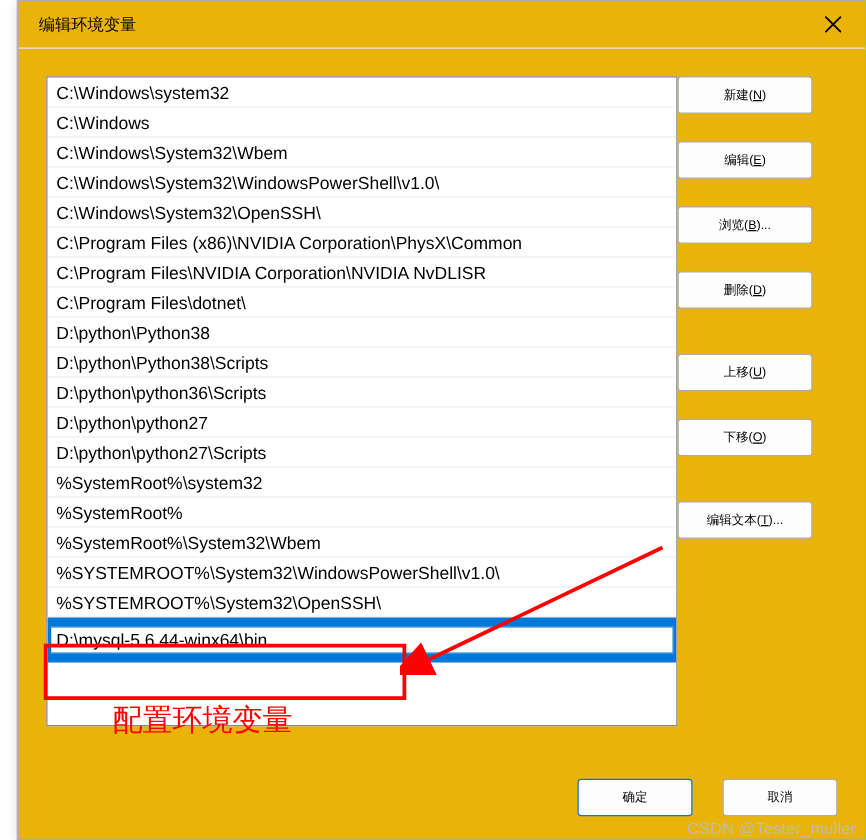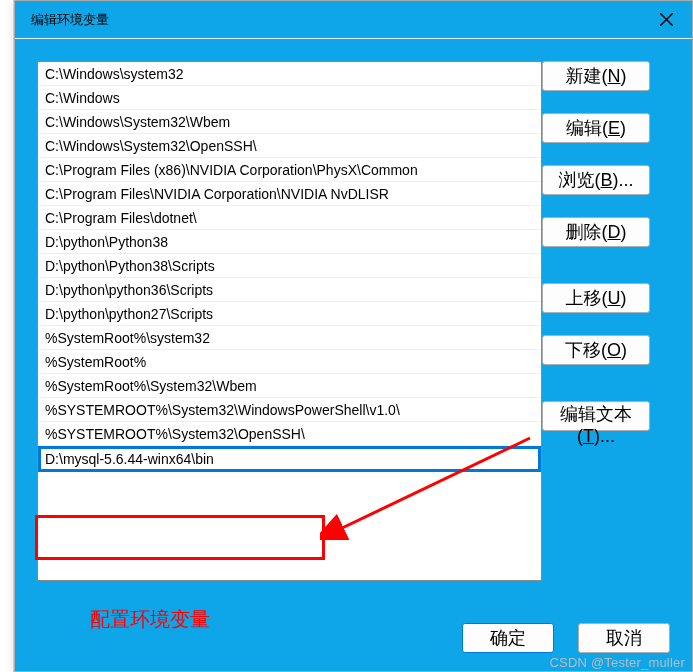--- a/index.html
+++ b/index.html
@@ -20,21 +20,21 @@
       height: 100%;
       background: #fff;
       border-right: 1px solid #ddd;
     }
     .dialog {
       position: absolute;
       left: 14px;
       top: 0;
       width: 679px;
       height: 672px;
-      background: #0ea5e9;
+      background: #eab308;
       border: 1px solid #aaa;
       box-shadow: 0 2px 10px rgba(0,0,0,0.15);
     }
     .titlebar {
       height: 38px;
       display: flex;
       align-items: center;
       justify-content: space-between;
       padding: 0 12px 0 16px;
       border-bottom: 1px solid #e8e8e8;
@@ -70,21 +70,21 @@
       font-size: 14px;
       color: #000;
       white-space: nowrap;
       overflow: hidden;
       text-overflow: ellipsis;
       border-bottom: 1px solid #f0f0f0;
     }
     .list-row-selected {
       background: #0078d7;
       padding: 0;
-      height: 26px;
+      height: 36px;
       display: flex;
       align-items: center;
     }
     .list-row-selected input {
       width: calc(100% - 4px);
       height: 22px;
       margin: 0 2px;
       border: 1px solid #0078d7;
       padding: 0 4px;
       font-size: 14px;
@@ -96,21 +96,21 @@
       display: flex;
       flex-direction: column;
       width: 108px;
     }
     .btn {
       width: 108px;
       height: 30px;
       border: 1px solid #adadad;
       background: #fdfdfd;
       border-radius: 3px;
-      font-size: 18px;
+      font-size: 10px;
       font-family: inherit;
       cursor: pointer;
       margin-bottom: 22px;
     }
     .gap-lg { margin-top: 14px; }
     .bottom-buttons {
       position: absolute;
       bottom: 18px;
       right: 22px;
       display: flex;
@@ -127,22 +127,22 @@
     .red-box-1 {
       left: 35px; top: 515px; width: 290px; height: 45px;
     }
     .red-arrow {
       position: absolute;
       pointer-events: none;
     }
     .annotation-text {
       position: absolute;
       left: 90px;
-      top: 606px;
-      font-size: 20px;
+      top: 560px;
+      font-size: 24px;
       color: #ff0000;
       font-weight: normal;
       pointer-events: none;
       text-align: right;
     }
     .watermark {
       position: absolute;
       right: 8px;
       bottom: 2px;
       font-size: 13px;
@@ -166,27 +166,29 @@
           <path d="M0 0 L10 10 M10 0 L0 10" stroke="#000" stroke-width="1.1" fill="none"></path>
         </svg>
     </div>
   </div>
 
   <div class="content">
     <div class="listbox">
       <div class="list-item">C:\Windows\system32</div>
       <div class="list-item">C:\Windows</div>
       <div class="list-item">C:\Windows\System32\Wbem</div>
+      <div class="list-item">C:\Windows\System32\WindowsPowerShell\v1.0\</div>
       <div class="list-item">C:\Windows\System32\OpenSSH\</div>
       <div class="list-item">C:\Program Files (x86)\NVIDIA Corporation\PhysX\Common</div>
       <div class="list-item">C:\Program Files\NVIDIA Corporation\NVIDIA NvDLISR</div>
       <div class="list-item">C:\Program Files\dotnet\</div>
       <div class="list-item">D:\python\Python38</div>
       <div class="list-item">D:\python\Python38\Scripts</div>
       <div class="list-item">D:\python\python36\Scripts</div>
+      <div class="list-item">D:\python\python27</div>
       <div class="list-item">D:\python\python27\Scripts</div>
       <div class="list-item">%SystemRoot%\system32</div>
       <div class="list-item">%SystemRoot%</div>
       <div class="list-item">%SystemRoot%\System32\Wbem</div>
       <div class="list-item">%SYSTEMROOT%\System32\WindowsPowerShell\v1.0\</div>
       <div class="list-item">%SYSTEMROOT%\System32\OpenSSH\</div>
       <div class="list-row-selected">
         <input type="text" value="D:\mysql-5.6.44-winx64\bin" style="">
       </div>
     </div>

